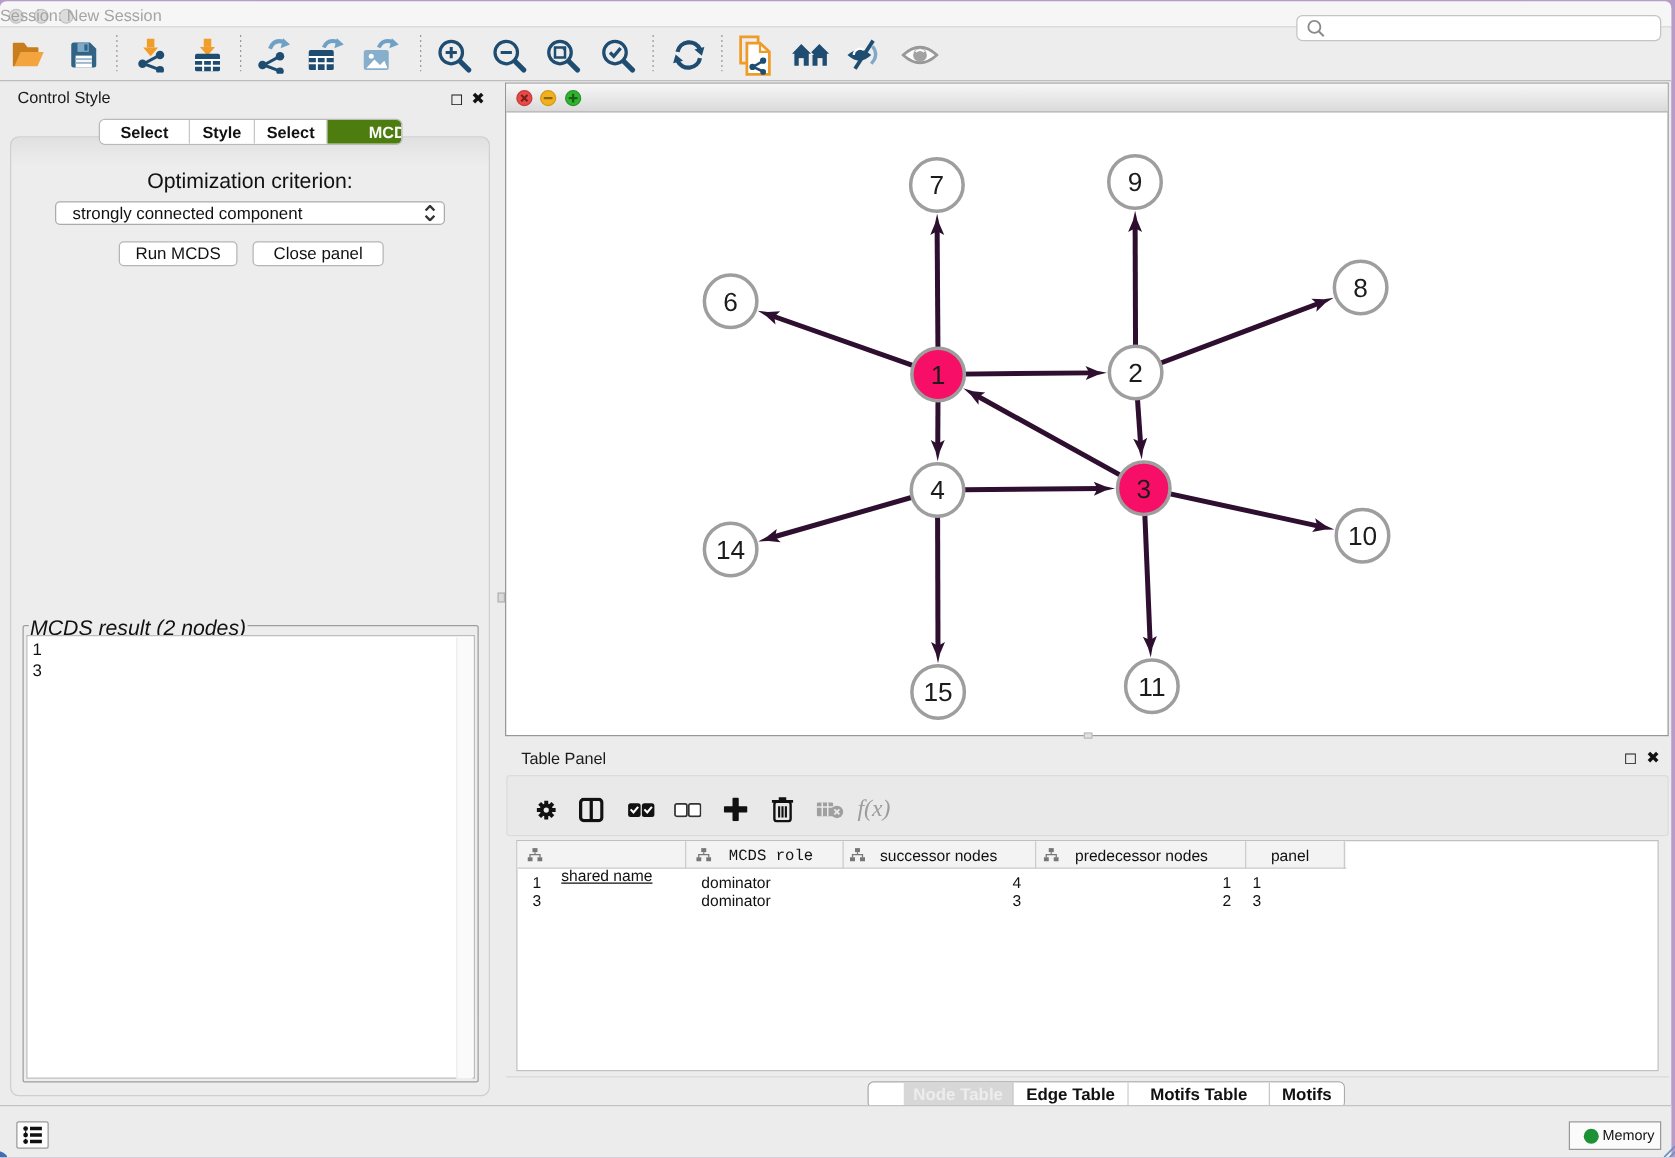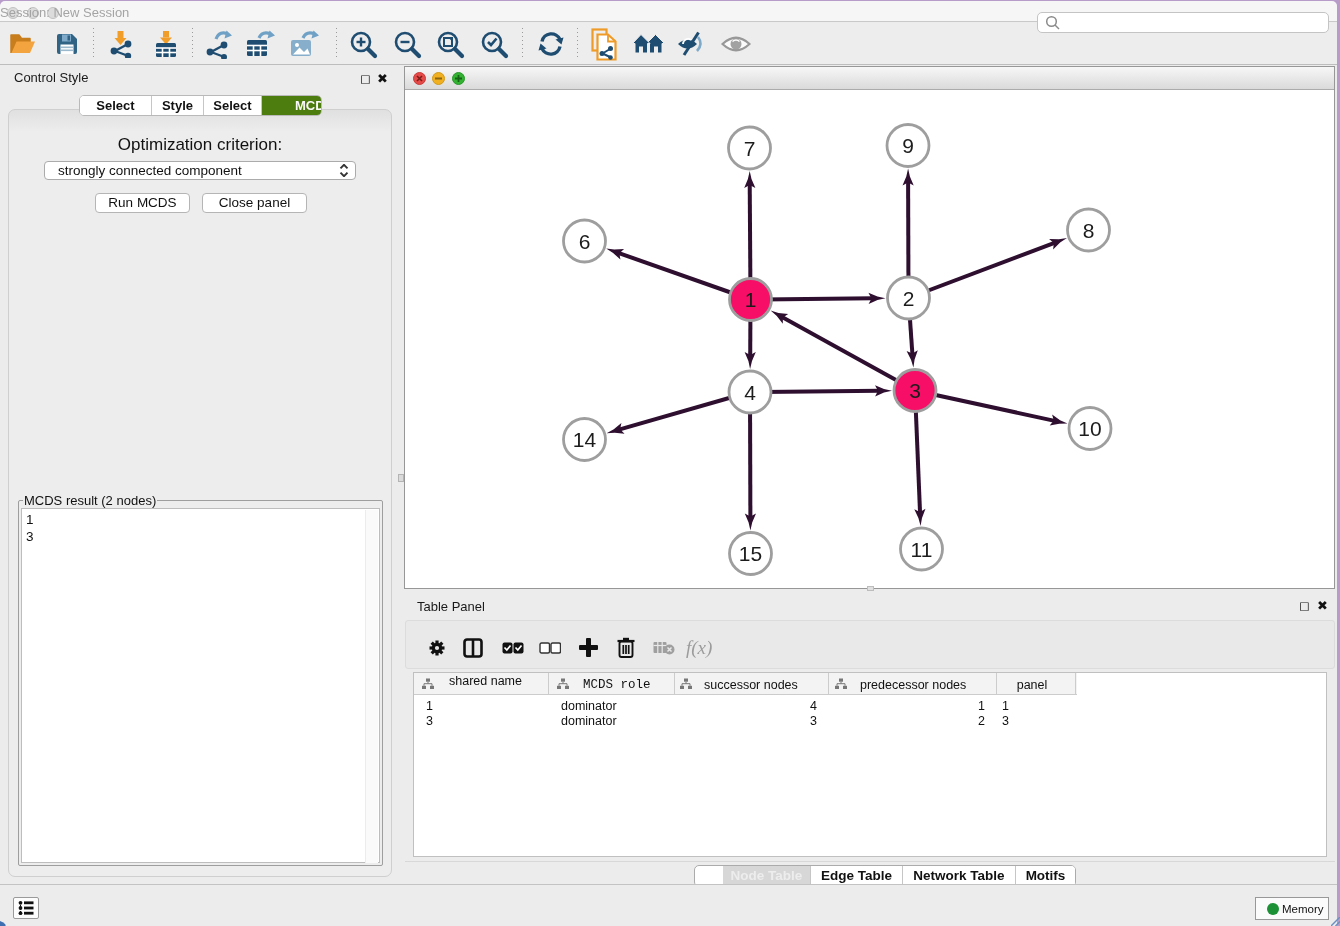--- a/index.html
+++ b/index.html
@@ -20,21 +20,21 @@
 .winbtn { position:absolute; font-size:13px; color:#111; }
 #cp-box { position:absolute; left:8px; top:109px; width:384px; height:768px; border:1px solid #cfcfcf; border-radius:7px; background:linear-gradient(#e0e0e0, #ededed 22px); }
 #cp-tabs { position:absolute; left:79px; top:95px; height:21px; display:flex; background:#fff; border:1px solid #b9b9b9; border-radius:5px; overflow:hidden; }
 .cptab { height:19px; line-height:19px; font-size:13px; font-weight:bold; color:#111; text-align:center; border-right:1px solid #c6c6c6; background:#fff; }
 .cptab:last-child { border-right:none; background:#4d7c0f; color:#fafafa;padding-left:33px; }
 #opt-label { position:absolute; left:0px; top:135px; width:400px; text-align:center; font-size:17px; color:#111; }
 #dropdown { position:absolute; left:44px; top:161px; width:312px; height:19px; background:#fff; border:1px solid #ababab; border-radius:4px; font-size:13.5px; color:#111; line-height:17px; padding-left:13px; }
 .btn { position:absolute; height:20px; background:#fff; border:1px solid #b5b5b5; border-radius:4px; font-size:13.5px; color:#111; text-align:center; line-height:18px; }
 
 #fs { position:absolute; left:18px; top:500px; width:365px; height:366px; border:1px solid #9e9e9e; border-radius:2px; }
-#fs-legend { position:absolute; left:4px; top:-8px; background:#ededed; font-size:13px; color:#111; padding:0 1px; }
+#fs-legend { position:absolute; left:4px; top:-8px; background:#ededed; font-size:17px; color:#111; padding:0 1px;font-style:italic; }
 #fs-inner { position:absolute; left:2px; top:7px; width:359px; height:355px; background:#fff; border:1px solid #bdbdbd; }
 #fs-scroll { position:absolute; right:1px; top:1px; width:13px; height:353px; background:#fafafa; border-left:1px solid #ececec; }
 
 #netwin { position:absolute; left:404px; top:66px; width:931px; height:523px; background:#fff; border:1px solid #979797; }
 #net-titlebar { position:absolute; left:0; top:0; width:929px; height:23px; background:linear-gradient(#f7f7f7,#dadada); border-bottom:1px solid #ababab; }
 #net-title { position:absolute; left:0; top:4px; width:929px; text-align:center; font-size:12.5px; font-weight:bold; color:#222; }
 .mac { position:absolute; top:5px; width:13px; height:13px; border-radius:50%; }
 
 #tp-title { position:absolute; left:417px; top:599px; font-size:13px; color:#1a1a1a; }
 #tp-toolbar { position:absolute; left:405px; top:620px; width:930px; height:49px; background:#e9e9e9; border:1px solid #dcdcdc; border-radius:3px; }
@@ -356,21 +356,21 @@
   <path d="M14.5 6.5 L18.5 10.5 M18.5 6.5 L14.5 10.5" stroke="#e9e9e9" stroke-width="1.5"></path>
 </svg>
 <div class="abs" style="left:686px;top:637px;font-family:'Liberation Serif',serif;font-style:italic;font-size:19px;color:#9c9c9c;">f(x)</div>
 <div id="tbl">
   <div id="tbl-head"></div>
   <div class="th" style="left:0px; width:135px;"></div>
   <div class="th" style="left:135px; width:126px;"></div>
   <div class="th" style="left:261px; width:154px;"></div>
   <div class="th" style="left:415px; width:168px;"></div>
   <div class="th" style="left:583px; width:79px;"></div>
-  <div class="cell" style="left:35px; top:0; width:100px;">shared name</div>
+  <div class="cell" style="left:35px; top:20px; width:100px;text-decoration:underline;">shared name</div>
   <div class="cell" style="left:169px; top:4px; width:80px;font-family:Liberation Mono, monospace;">MCDS role</div>
   <div class="cell" style="left:290px; top:4px; width:100px;">successor nodes</div>
   <div class="cell" style="left:446px; top:4px; width:110px;">predecessor nodes</div>
   <div class="cell" style="left:596px; top:4px; width:44px; text-align:center;">panel</div>
   <svg class="treeicon" style="left:8px;" width="12" height="12" viewBox="0 0 12 12">
       <g fill="#777">
         <rect x="4" y="0.5" width="4" height="3.2"></rect>
         <rect x="0" y="7.8" width="4" height="3.2"></rect>
         <rect x="8" y="7.8" width="4" height="3.2"></rect>
       </g>
@@ -408,21 +408,21 @@
   <div class="cell" style="left:12px; top:40px;">3</div>
   <div class="cell" style="left:147px; top:40px;">dominator</div>
   <div class="cell" style="left:330px; top:40px; width:73px; text-align:right;">3</div>
   <div class="cell" style="left:490px; top:40px; width:81px; text-align:right;">2</div>
   <div class="cell" style="left:588px; top:40px;">3</div>
 </div>
 <div id="tp-line"></div>
 <div id="tp-tabs">
   <div class="tptab" style="width:88px;">Node Table</div>
   <div class="tptab" style="width:92px;">Edge Table</div>
-  <div class="tptab" style="width:113px;">Network Table</div>
+  <div class="tptab" style="width:113px;">Motifs Table</div>
   <div class="tptab" style="width:59px;">Motifs</div>
 </div>
 
 <div id="statusbar"></div>
 <div id="listbtn">
   <svg width="24" height="20" viewBox="0 0 24 20" style="position:absolute;left:0;top:0;">
     <line x1="6.5" y1="4" x2="6.5" y2="16" stroke="#111" stroke-width="1" stroke-dasharray="1.5,1.5"></line>
     <circle cx="6.5" cy="4.8" r="1.9" fill="#111"></circle>
       <rect x="10" y="3.4" width="9.5" height="2.8" fill="#111"></rect>
     <circle cx="6.5" cy="10" r="1.9" fill="#111"></circle>

